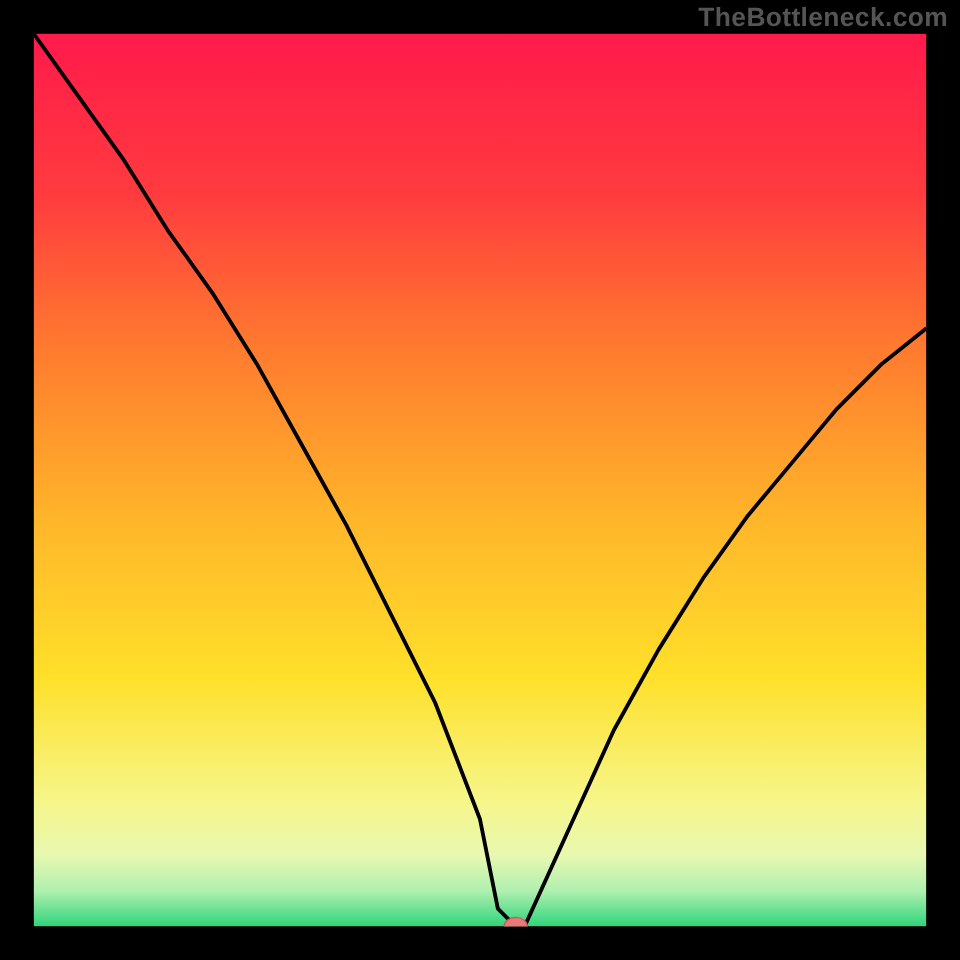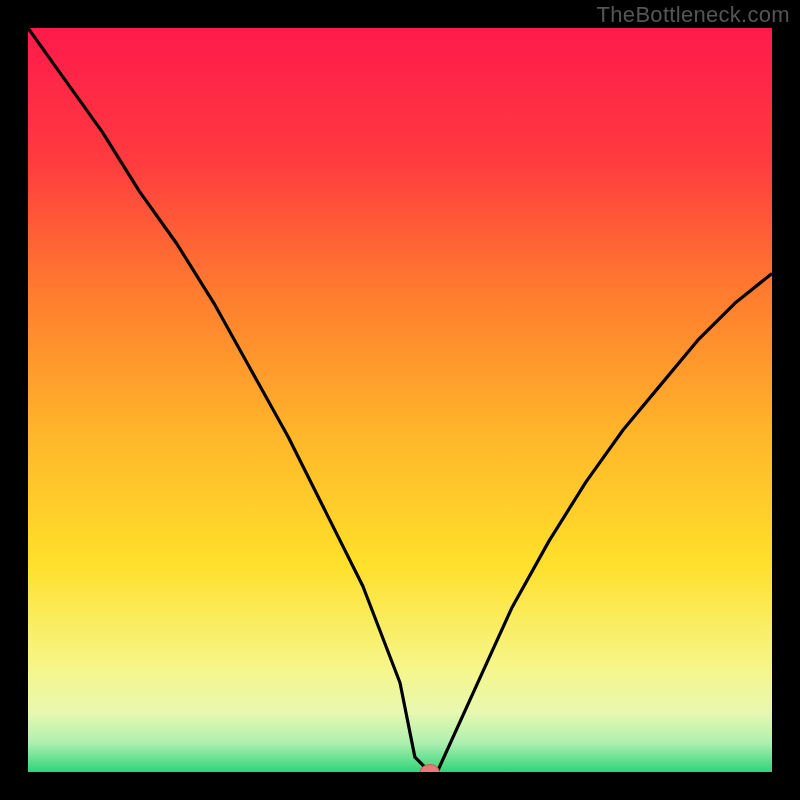--- a/index.html
+++ b/index.html
@@ -16,21 +16,21 @@
     width: 800px;
     height: 800px;
     background: #000;
   }
   .watermark {
     position: absolute;
     top: 2px;
     right: 10px;
     color: #555;
     font-size: 22px;
-    font-weight: 400;
+    font-weight: 700;
     letter-spacing: 0.3px;
     z-index: 10;
   }
   svg.plot {
     position: absolute;
     top: 28px;
     left: 28px;
     width: 744px;
     height: 744px;
     display: block;

